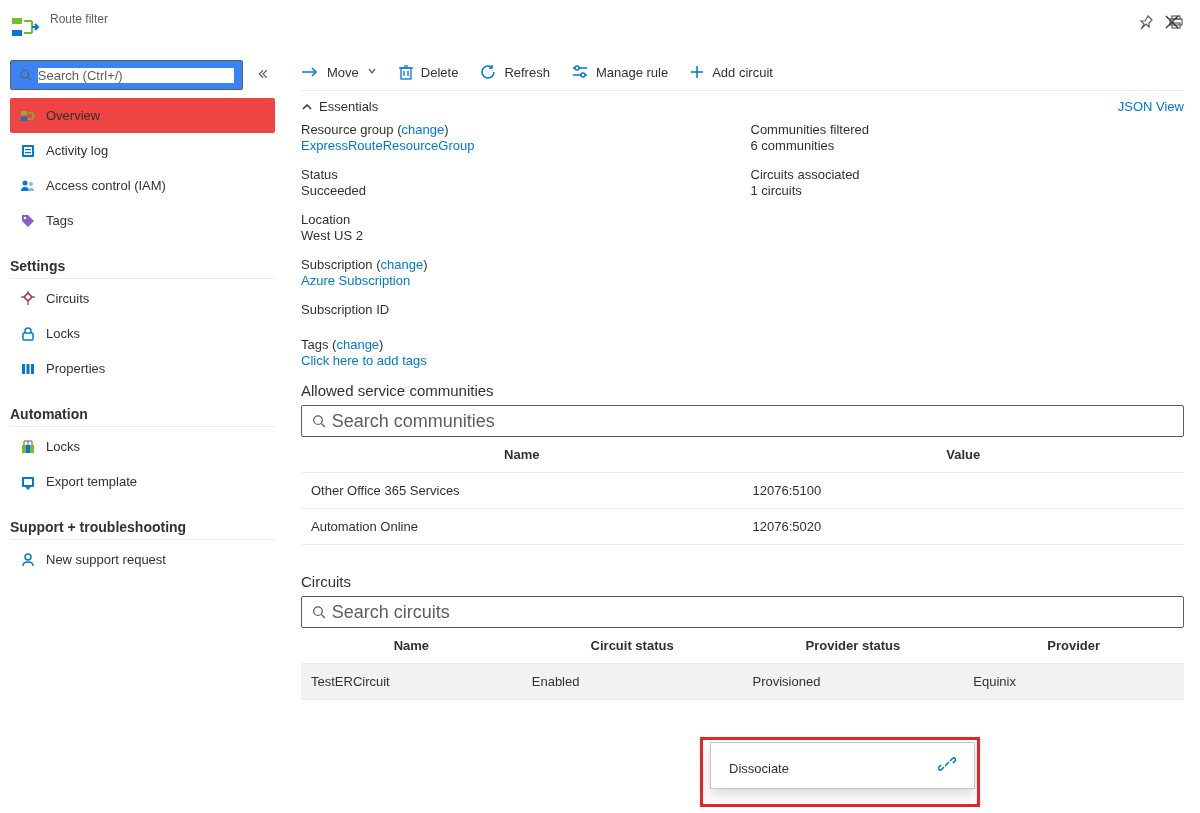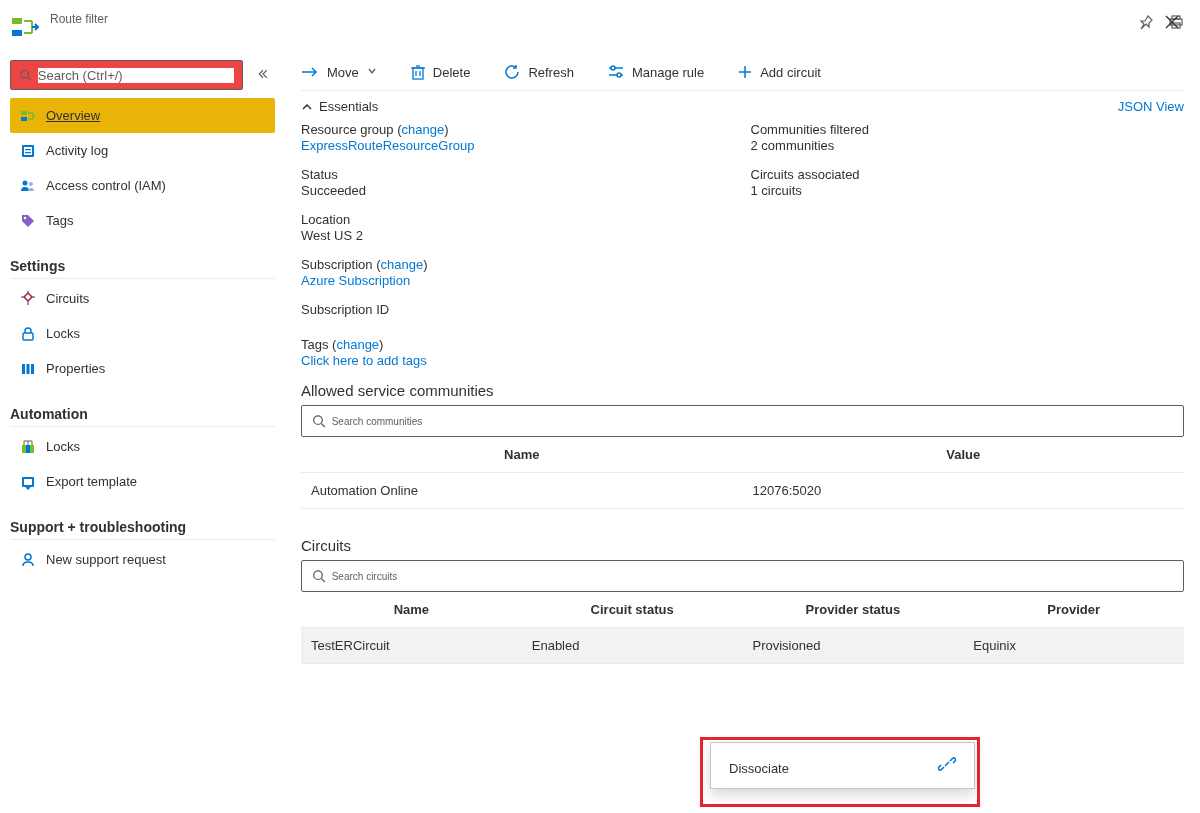--- a/index.html
+++ b/index.html
@@ -80,21 +80,21 @@
       margin-bottom: 8px;
     }
     .search-box {
       flex: 1;
       border: 1px solid #605e5c;
       border-radius: 2px;
       height: 30px;
       display: flex;
       align-items: center;
       padding: 0 8px;
-      background: #ef4444;
+      background: #3b82f6;
     }
     .search-box input {
       border: none;
       outline: none;
       font-size: 13px;
       width: 100%;
       color: #323130;
     }
     .search-box input::placeholder {
       color: #605e5c;
@@ -107,22 +107,21 @@
     }
     .nav-item {
       display: flex;
       align-items: center;
       height: 35px;
       padding: 0 10px;
       cursor: pointer;
       border-radius: 2px;
     }
     .nav-item.selected {
-      background: #eab308;
-      text-decoration: underline;
+      background: #ef4444;
     }
     .nav-icon {
       width: 16px;
       height: 16px;
       margin-right: 10px;
       flex-shrink: 0;
       display: flex;
       align-items: center;
       justify-content: center;
     }
@@ -141,21 +140,21 @@
     }
     
     .main {
       flex: 1;
       padding: 10px 16px 0 18px;
       overflow-y: auto;
     }
     .toolbar {
       display: flex;
       align-items: center;
-      gap: 34px;
+      gap: 22px;
       padding: 4px 0 10px 0;
       border-bottom: 1px solid #edebe9;
     }
     .tool-btn {
       display: flex;
       align-items: center;
       gap: 8px;
       cursor: pointer;
       color: #323130;
       font-size: 13px;
@@ -227,21 +226,21 @@
       height: 32px;
       display: flex;
       align-items: center;
       padding: 0 10px;
       margin-bottom: 0;
     }
     .table-search input {
       border: none;
       outline: none;
       width: 100%;
-      font-size: 10px;
+      font-size: 18px;
     }
     .table-search input::placeholder {
       color: #605e5c;
     }
     .data-table {
       width: 100%;
       border-collapse: collapse;
     }
     .data-table th {
       text-align: center;
@@ -553,21 +552,21 @@
           </div>
           <div class="ess-value link">Azure Subscription</div>
         </div>
         <div class="ess-item">
           <div class="ess-label">Subscription ID</div>
         </div>
       </div>
       <div class="essentials-col">
         <div class="ess-item">
           <div class="ess-label">Communities filtered</div>
-          <div class="ess-value">2 communities</div>
+          <div class="ess-value">6 communities</div>
         </div>
         <div class="ess-item">
           <div class="ess-label">Circuits associated</div>
           <div class="ess-value">1 circuits</div>
         </div>
       </div>
     </div>
 
     <div class="ess-item" style="margin-top:6px;">
       <div class="ess-label">
@@ -587,20 +586,24 @@
         <input type="text" placeholder="Search communities" style="">
       </div>
       <table class="data-table">
         <thead>
           <tr>
             <th style="width:50%">Name</th>
             <th>Value</th>
           </tr>
         </thead>
         <tbody>
+          <tr>
+            <td>Other Office 365 Services</td>
+            <td>12076:5100</td>
+          </tr>
           <tr>
             <td>Automation Online</td>
             <td>12076:5020</td>
           </tr>
         </tbody>
       </table>
     </div>
 
     <div class="table-section" style="margin-top:28px;">
       <div class="table-title">Circuits</div>

